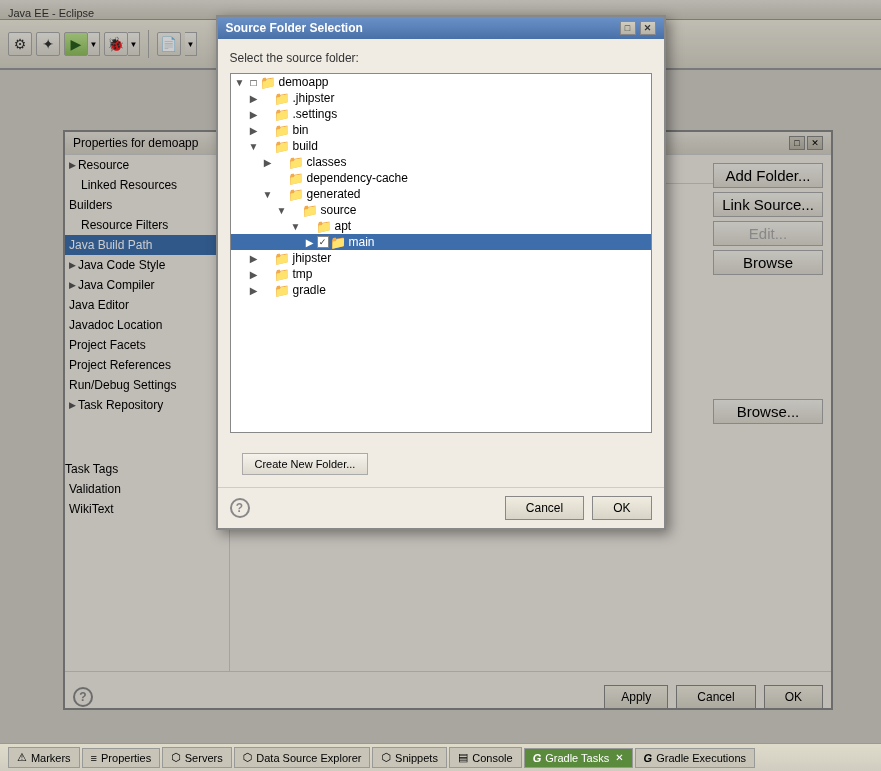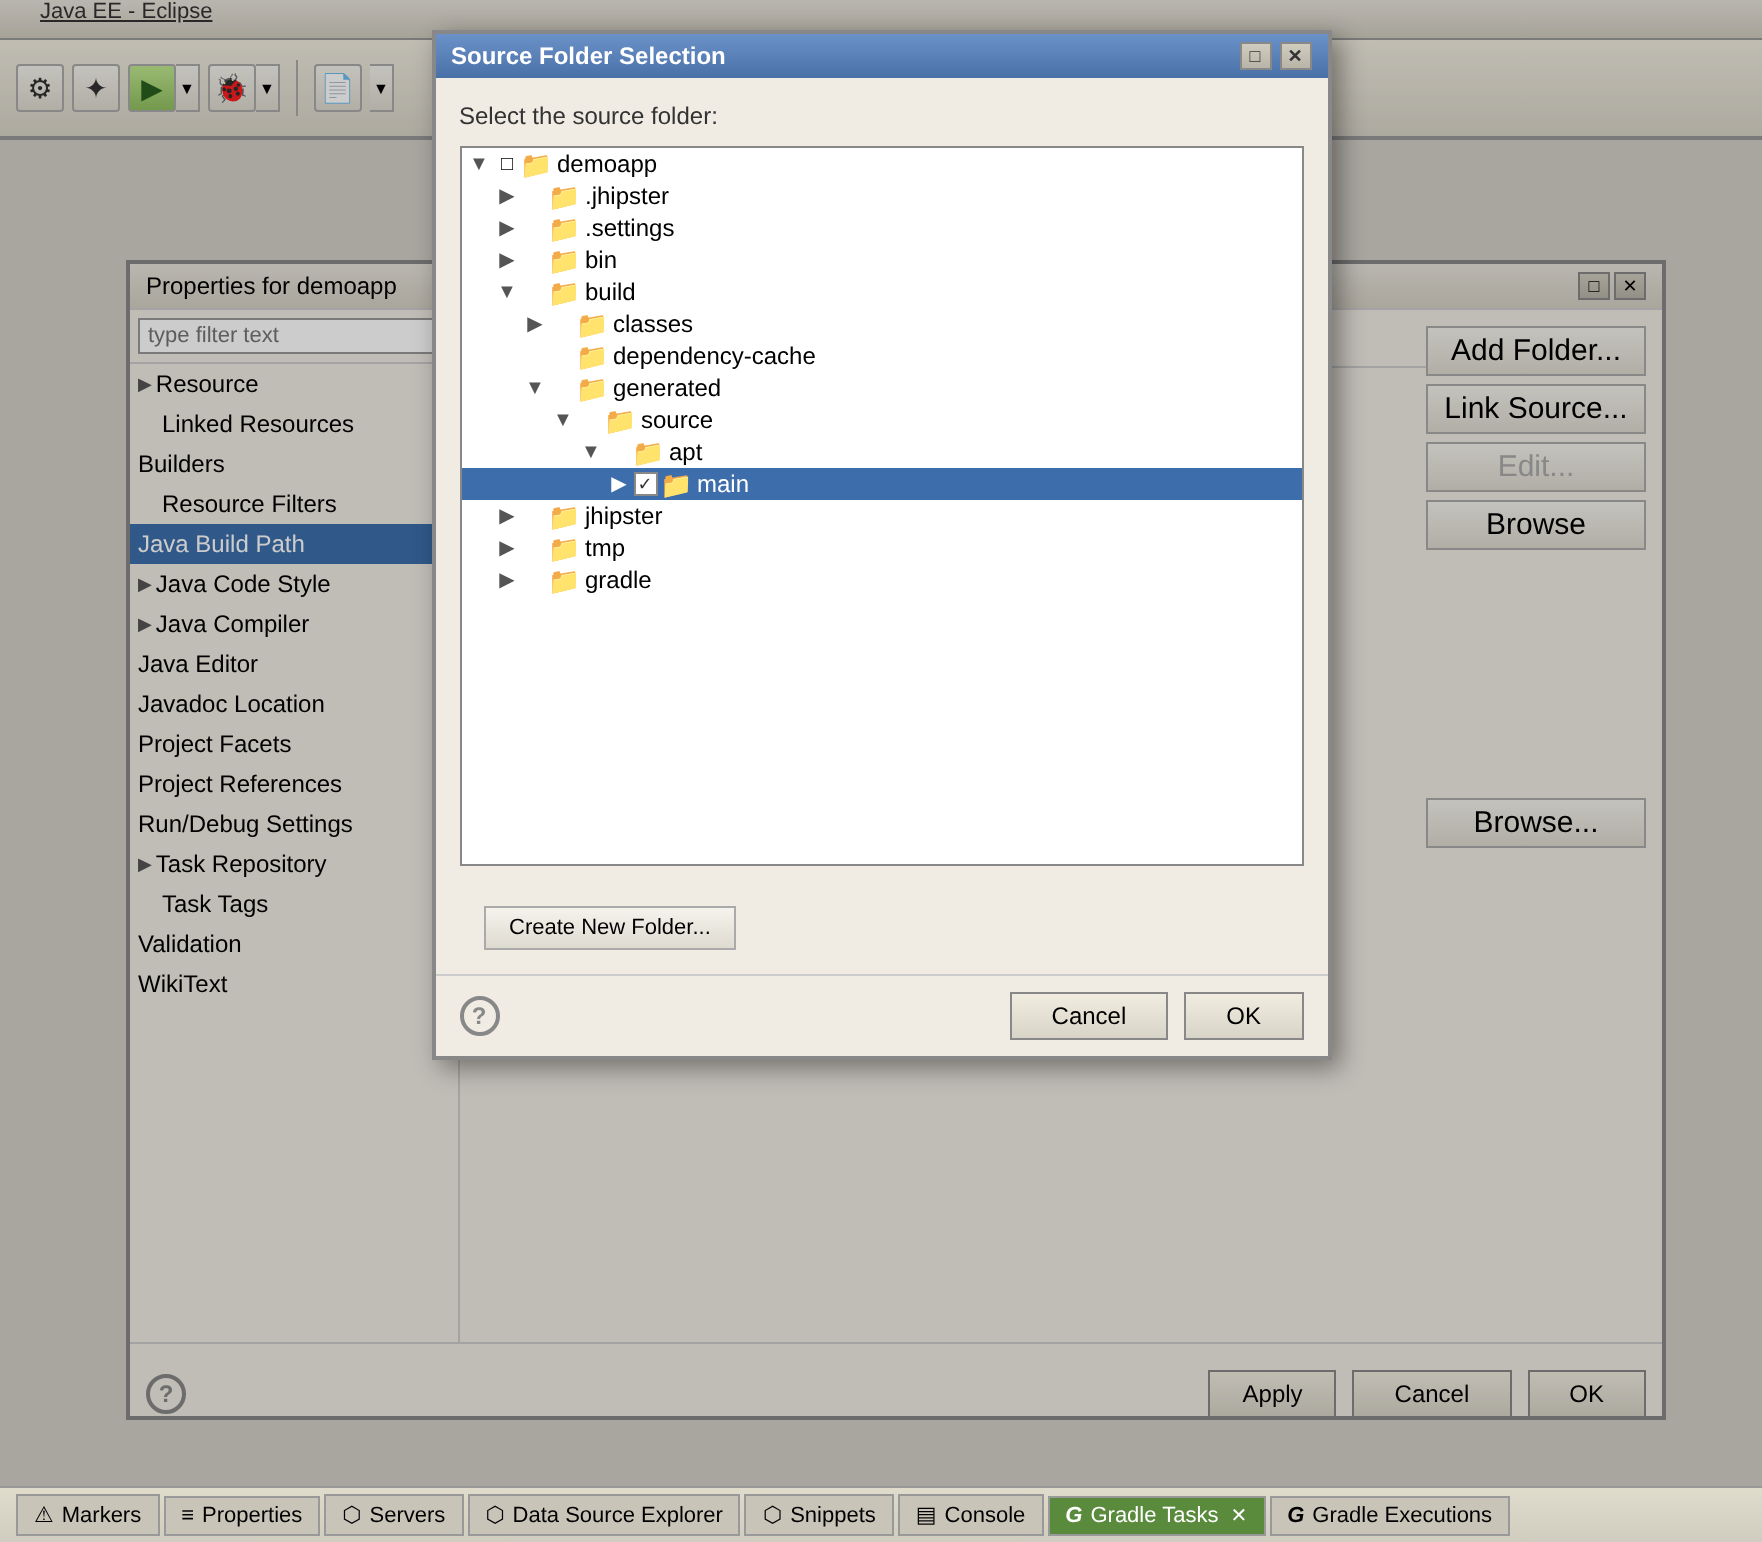--- a/index.html
+++ b/index.html
@@ -21,25 +21,24 @@
     }
 
     
     .top-bar {
       position: absolute;
       top: 0; left: 0; right: 0;
       height: 20px;
       background: linear-gradient(to bottom, #e8e4dc, #d0ccbf);
       border-bottom: 1px solid #999;
       display: flex;
-      align-items: flex-start;
-      padding: 0 20px;
+      align-items: flex-end;
+      padding: 0 8px;
       font-size: 11px;
       color: #333;
-      text-decoration: underline;
     }
 
     
     .toolbar {
       position: absolute;
       top: 20px; left: 0; right: 0;
       height: 50px;
       background: linear-gradient(to bottom, #f0ece0, #d8d4c8);
       border-bottom: 2px solid #999;
       display: flex;
@@ -400,23 +399,20 @@
 <div class="props-dialog">
   <div class="props-titlebar">
     <span>Properties for demoapp</span>
     <div style="display:flex;gap:2px;">
       <div class="props-close">□</div>
       <div class="props-close">✕</div>
     </div>
   </div>
   <div class="props-content">
     <div class="props-left">
-      <div class="props-filter">
-        <input type="text" style="width: 100%; padding: 2px 4px; font-size: 11px; border: 1px solid rgb(153, 153, 153); color: rgb(136, 136, 136);" placeholder="type filter text">
-      </div>
 
       <div class="props-tree-item" style="padding-left:4px;display:flex;align-items:center;gap:2px;">
         <span style="font-size:9px;color:#555;">▶</span>
         <span>Resource</span>
       </div>
       <div class="props-tree-item" style="padding-left:16px;">Linked Resources</div>
       <div class="props-tree-item" style="padding-left:4px;">Builders</div>
       <div class="props-tree-item" style="padding-left:16px;">Resource Filters</div>
       <div class="props-tree-item selected" style="padding-left:4px;">Java Build Path</div>
       <div class="props-tree-item" style="padding-left:4px;display:flex;align-items:center;gap:2px;">
@@ -429,21 +425,21 @@
       </div>
       <div class="props-tree-item" style="padding-left:4px;">Java Editor</div>
       <div class="props-tree-item" style="padding-left:4px;">Javadoc Location</div>
       <div class="props-tree-item" style="padding-left:4px;">Project Facets</div>
       <div class="props-tree-item" style="padding-left:4px;">Project References</div>
       <div class="props-tree-item" style="padding-left:4px;">Run/Debug Settings</div>
       <div class="props-tree-item" style="padding-left:4px;display:flex;align-items:center;gap:2px;">
         <span style="font-size:9px;color:#555;">▶</span>
         <span>Task Repository</span>
       </div>
-      <div class="props-tree-item" style="padding-left:16px;">Task Tags</div>
+      <div class="props-tree-item" style="padding-left:0;margin-top:44px;">Task Tags</div>
       <div class="props-tree-item" style="padding-left:4px;">Validation</div>
       <div class="props-tree-item" style="padding-left:4px;">WikiText</div>
     </div>
     <div class="props-right">
 
       <div style="display:flex;border-bottom:1px solid #ccc;margin-bottom:8px;">
         <div class="tab">Source</div>
         <div class="tab">Projects</div>
         <div class="tab">Libraries</div>
         <div class="tab active">Order and Export</div>

